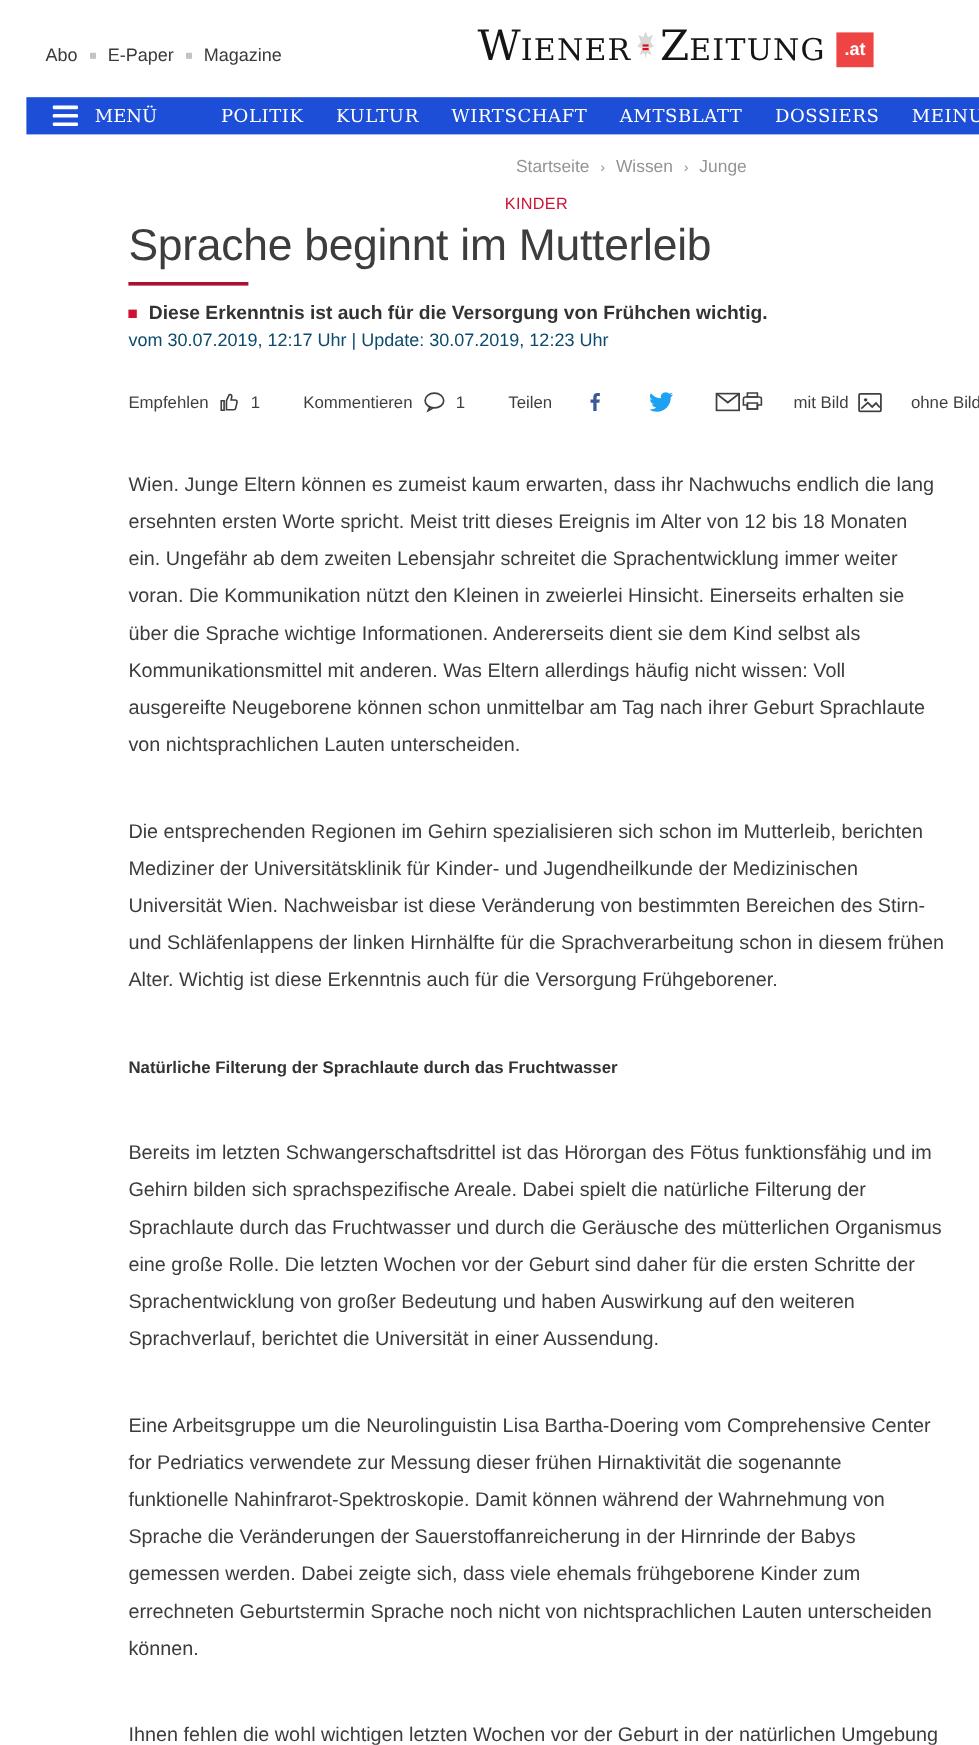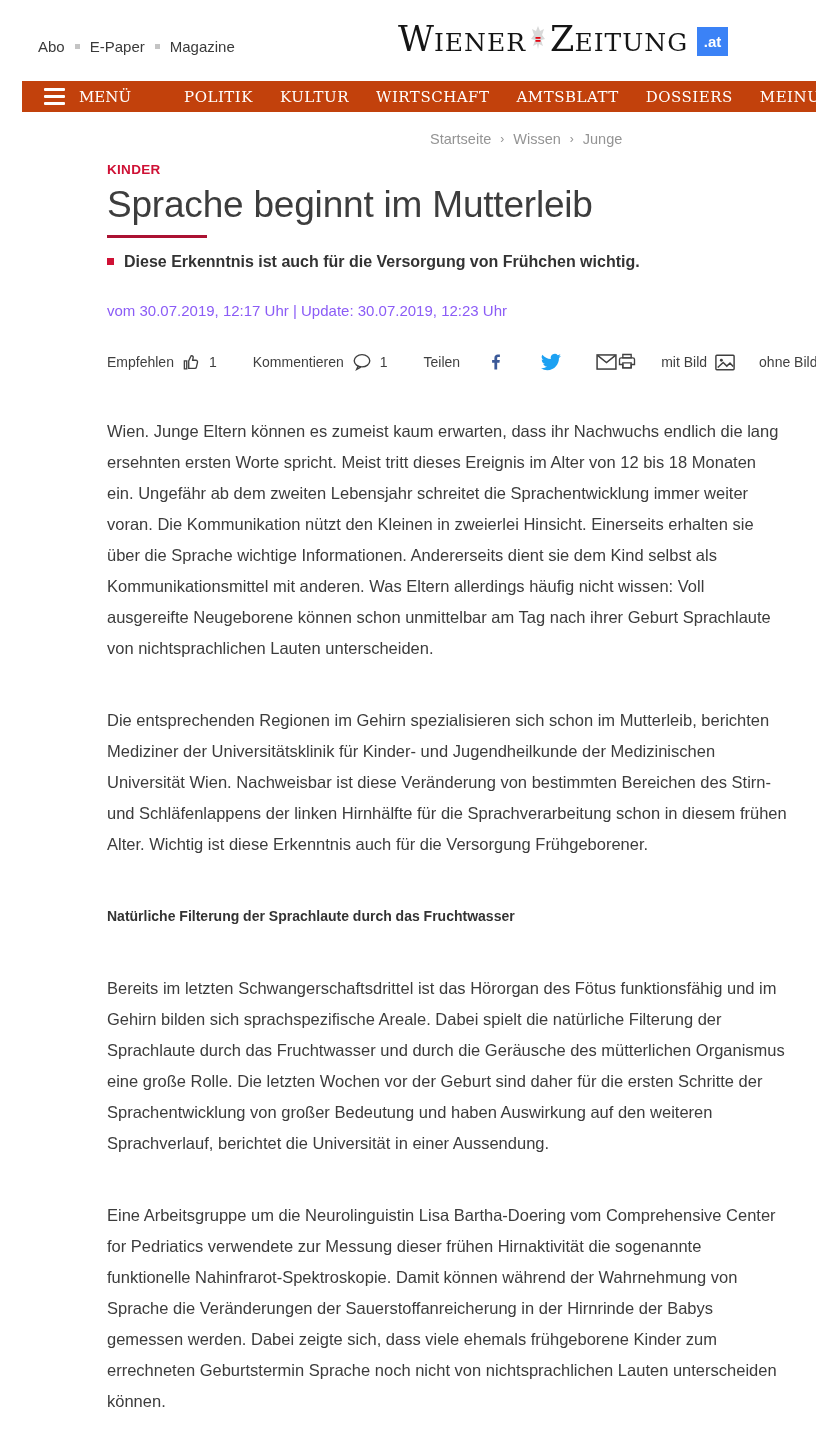--- a/index.html
+++ b/index.html
@@ -19,59 +19,59 @@
   }
   .topbar-links a { color:#3a3a3a; text-decoration:none; cursor:pointer; }
   .sep-square { width:5px; height:5px; background:#c4c4c4; display:inline-block; }
 
   .logo { position:absolute; left:398px; top:22px; display:flex; align-items:flex-end; cursor:pointer; }
   .logo-text { font-family:"DejaVu Serif", serif; color:#151515; white-space:nowrap; display:flex; align-items:baseline; }
   .logo-text .big { font-size:35px; line-height:1; }
   .logo-text .small { font-size:25px; line-height:1; letter-spacing:1px; }
   .logo-emblem { width:16px; height:30px; margin:0 4px; align-self:center; position:relative; }
   .logo-tld {
-    width:31px; height:29px; background:#3b82f6; color:#fff;
+    width:31px; height:29px; background:#ef4444; color:#fff;
     font-size:15px; font-weight:bold; display:flex; align-items:center; justify-content:center;
     margin-left:9px; margin-bottom:1px;
   }
 
   
   .navbar {
     position:absolute; left:22px; top:81px; width:794px; height:31px;
-    background:#c2410c; color:#fff; display:flex; align-items:center;
+    background:#1d4ed8; color:#fff; display:flex; align-items:center;
     font-family:"DejaVu Serif", serif; font-size:15px;
   }
   .nav-menu { display:flex; align-items:center; gap:14px; padding:0 26px 0 22px; cursor:pointer; height:100%; }
   .hamburger { display:flex; flex-direction:column; gap:4px; }
   .hamburger span { width:21px; height:3px; background:#fff; border-radius:1px; }
   .nav-divider { width:1px; height:31px; background:#5a5657; }
   .nav-items { display:flex; align-items:center; gap:27px; padding-left:27px; }
   .nav-item { letter-spacing:0.5px; cursor:pointer; white-space:nowrap; }
 
   
   .breadcrumb {
     position:absolute; left:430px; top:131px;
     display:flex; gap:9px; font-size:14.5px; color:#949494;
   }
   .breadcrumb .crumb { cursor:pointer; }
   .breadcrumb .bc-sep { color:#949494; font-size:12px; position:relative; top:1px; }
 
   
   .article { position:absolute; left:107px; top:162px; width:680px; }
   .category {
-    color:#cf1135; font-size:13.5px; font-weight:bold; letter-spacing:0.3px;
+    color:#cf1135; font-size:13.5px; font-weight:normal; letter-spacing:0.3px;text-align:center;
   }
   h1.title {
     margin-top:7px; font-size:37px; font-weight:400; color:#3d3d3d; letter-spacing:-0.2px;
   }
   .title-underline { width:100px; height:3px; background:#ab1232; margin-top:9px; }
   .subtitle { margin-top:15px; display:flex; align-items:flex-start; gap:10px;text-align:center; }
   .subtitle .bullet { width:7px; height:7px; background:#cf1135; margin-top:5px; flex:none; }
   .subtitle .subtitle-text { font-size:16px; font-weight:bold; color:#333; }
-  .dateline { margin-top:31px; font-size:15px; color:#8b5cf6; }
+  .dateline { margin-top:4px; font-size:15px; color:#0c4a6e; }
 
   
   .actions { margin-top:33px; display:flex; align-items:center; font-size:14px; color:#3f3f3f; }
   .act-group { display:flex; align-items:center; gap:8px; cursor:pointer; }
   .act-label { white-space:nowrap; }
   .icon { display:inline-flex; align-items:center; justify-content:center; }
   .icon svg { display:block; }
   .gap-lg { margin-left:36px; }
   .gap-md { margin-left:26px; }
   .gap-sm { margin-left:18px; }

